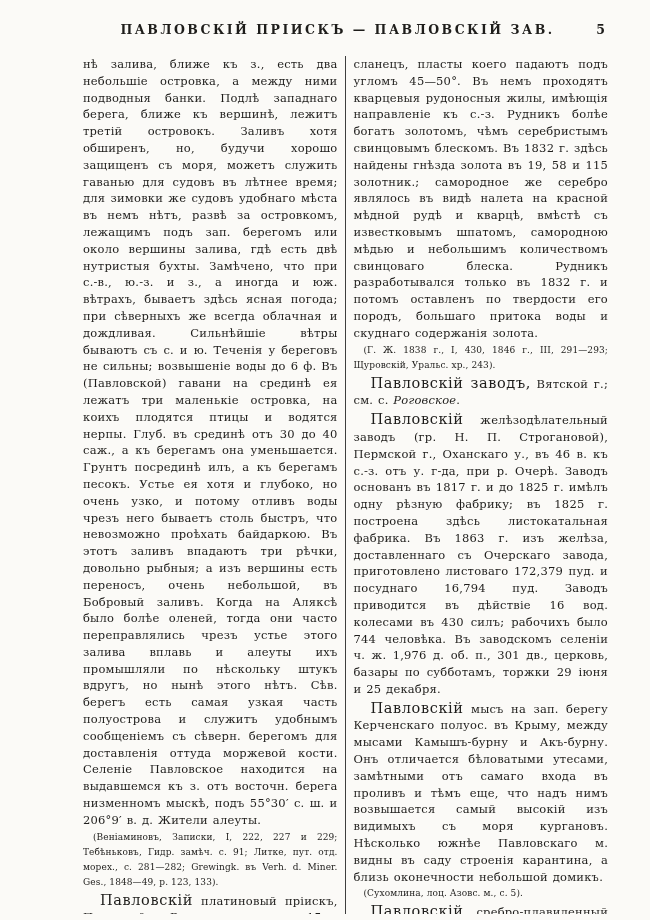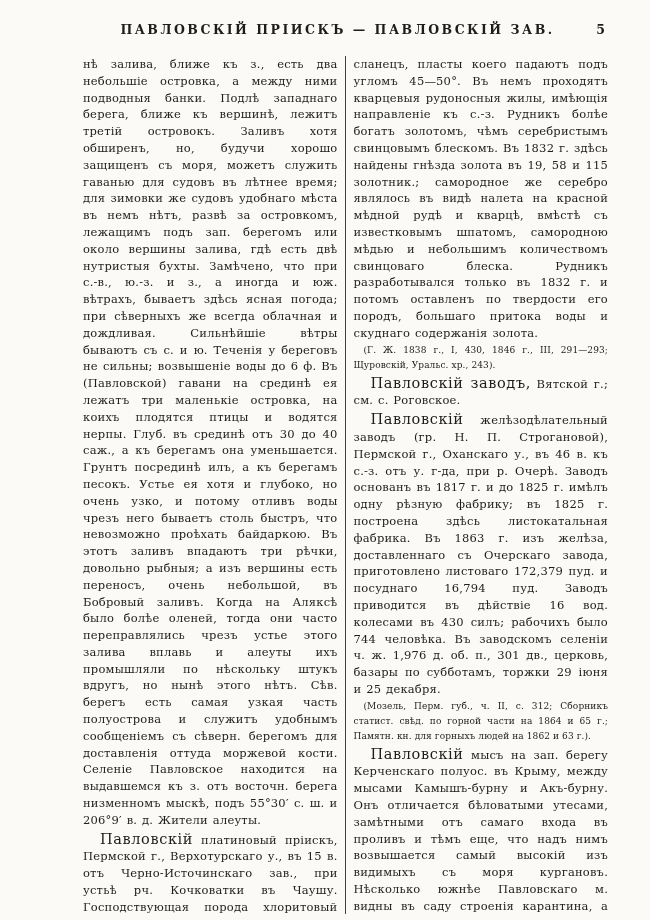--- a/index.html
+++ b/index.html
@@ -61,40 +61,40 @@
     line-height: 15px;
     text-align: justify;
     text-indent: 10px;
     letter-spacing: 0.1px;
   }
   .hw {
     font-weight: normal;
     font-size: 14.5px;
     letter-spacing: 0.6px;
   }
-  .it { }
+  .it { font-style: italic; }
 </style>
 </head>
 <body style="background: rgb(251, 250, 247); color: rgb(30, 29, 27);">
 
 <div class="page">
   <div class="header">
     <div class="running-title">ПАВЛОВСКІЙ ПРІИСКЪ — ПАВЛОВСКІЙ ЗАВ.</div>
     <div class="page-number">5</div>
   </div>
   <div class="text-block">
     <div class="column left">
         <p class="body"><span>нѣ залива, ближе къ з., есть два небольшіе островка, а между ними подводныя банки. Подлѣ западнаго берега, ближе къ вершинѣ, лежитъ третій островокъ. Заливъ хотя обширенъ, но, будучи хорошо защищенъ съ моря, можетъ служить гаванью для судовъ въ лѣтнее время; для зимовки же судовъ удобнаго мѣста въ немъ нѣтъ, развѣ за островкомъ, лежащимъ подъ зап. берегомъ или около вершины залива, гдѣ есть двѣ нутристыя бухты. Замѣчено, что при с.-в., ю.-з. и з., а иногда и юж. вѣтрахъ, бываетъ здѣсь ясная погода; при сѣверныхъ же всегда облачная и дождливая. Сильнѣйшіе вѣтры бываютъ съ с. и ю. Теченія у береговъ не сильны; возвышеніе воды до 6 ф. Въ (Павловской) гавани на срединѣ ея лежатъ три маленькіе островка, на коихъ плодятся птицы и водятся нерпы. Глуб. въ срединѣ отъ 30 до 40 саж., а къ берегамъ она уменьшается. Грунтъ посрединѣ илъ, а къ берегамъ песокъ. Устье ея хотя и глубоко, но очень узко, и потому отливъ воды чрезъ него бываетъ столь быстръ, что невозможно проѣхать байдаркою. Въ этотъ заливъ впадаютъ три рѣчки, довольно рыбныя; а изъ вершины есть переносъ, очень небольшой, въ Бобровый заливъ. Когда на Аляксѣ было болѣе оленей, тогда они часто переправлялись чрезъ устье этого залива вплавь и алеуты ихъ промышляли по нѣскольку штукъ вдругъ, но нынѣ этого нѣтъ. Сѣв. берегъ есть самая узкая часть полуострова и служитъ удобнымъ сообщеніемъ съ сѣверн. берегомъ для доставленія оттуда моржевой кости. Селеніе Павловское находится на выдавшемся къ з. отъ восточн. берега низменномъ мыскѣ, подъ 55°30′ с. ш. и 206°9′ в. д. Жители алеуты.</span></p>
+        <p class="cite"><span>(Веніаминовъ, Записки, I, 222, 227 и 229; Тебѣньковъ, Гидр. замѣч. с. 91; Литке, пут. отд. морех., с. 281—282; Grewingk. въ Verh. d. Miner. Ges., 1848—49, p. 123, 133).</span></p>
         <p class="body entry"><span class="hw">Павловскій</span><span> платиновый пріискъ, Пермской г., Верхотурскаго у., въ 15 в. отъ Черно-Источинскаго зав., при устьѣ рч. Кочковатки въ Чаушу. Господствующая порода хлоритовый сланецъ, но попадается серпентинъ, нерѣдко въ разрушенномъ состояніи. Разработывался съ 1840—41 г.; платины получено 5 пуд. 23 фун.</span></p>
       </div>
     <div class="divider" style="background: rgb(62, 62, 62);"></div>
     <div class="column right">
         <p class="body"><span>сланецъ, пласты коего падаютъ подъ угломъ 45—50°. Въ немъ проходятъ кварцевыя рудоносныя жилы, имѣющія направленіе къ с.-з. Рудникъ болѣе богатъ золотомъ, чѣмъ серебристымъ свинцовымъ блескомъ. Въ 1832 г. здѣсь найдены гнѣзда золота въ 19, 58 и 115 золотник.; самородное же серебро являлось въ видѣ налета на красной мѣдной рудѣ и кварцѣ, вмѣстѣ съ известковымъ шпатомъ, самородною мѣдью и небольшимъ количествомъ свинцоваго блеска. Рудникъ разработывался только въ 1832 г. и потомъ оставленъ по твердости его породъ, большаго притока воды и скуднаго содержанія золота.</span></p>
         <p class="cite"><span>(Г. Ж. 1838 г., I, 430, 1846 г., III, 291—293; Щуровскій, Уральс. хр., 243).</span></p>
         <p class="body entry"><span class="hw">Павловскій заводъ,</span><span> Вятской г.; см. с. </span><span class="it">Роговское</span><span>.</span></p>
         <p class="body entry"><span class="hw">Павловскій</span><span> желѣзодѣлательный заводъ (гр. Н. П. Строгановой), Пермской г., Оханскаго у., въ 46 в. къ с.-з. отъ у. г-да, при р. Очерѣ. Заводъ основанъ въ 1817 г. и до 1825 г. имѣлъ одну рѣзную фабрику; въ 1825 г. построена здѣсь листокатальная фабрика. Въ 1863 г. изъ желѣза, доставленнаго съ Очерскаго завода, приготовлено листоваго 172,379 пуд. и посуднаго 16,794 пуд. Заводъ приводится въ дѣйствіе 16 вод. колесами въ 430 силъ; рабочихъ было 744 человѣка. Въ заводскомъ селеніи ч. ж. 1,976 д. об. п., 301 дв., церковь, базары по субботамъ, торжки 29 іюня и 25 декабря.</span></p>
-        <p class="cite"><span>(Мозель, Перм. губ., ч. II, с. 312; Сборникъ статист. свѣд. по горной части на 1864 и 65 г.; Памятн. кн. для горныхъ людей на 1862 и 63 г.).</span></p>
         <p class="body entry"><span class="hw">Павловскій</span><span> мысъ на зап. берегу Керченскаго полуос. въ Крыму, между мысами Камышъ-бурну и Акъ-бурну. Онъ отличается бѣловатыми утесами, замѣтными отъ самаго входа въ проливъ и тѣмъ еще, что надъ нимъ возвышается самый высокій изъ видимыхъ съ моря кургановъ. Нѣсколько южнѣе Павловскаго м. видны въ саду строенія карантина, а близь оконечности небольшой домикъ.</span></p>
         <p class="cite"><span>(Сухомлина, лоц. Азовс. м., с. 5).</span></p>
         <p class="body entry"><span class="hw">Павловскій</span><span> сребро-плавиленный заводъ Алтайскаго горнаго округа, Томской г-ніи, Барнаульскаго окр., въ 48 вер. отъ Барнаула, при рч. Касмалѣ. Основанъ въ 1764 г., вслѣдствіе близости отсюда Касмалинскаго бора. Въ 5-лѣтіе 1859 — 1863 г. на заводѣ выплавлялось среднимъ числомъ ежегодно 251 пуд. серебра изъ 480 т. пуд. руды. Рабочихъ до 1863 г. употреблялось на работы отъ 1,100 до 2,100, да приписныхъ крестьянъ требовалось на работы до 25 т. ч.</span></p>
       </div>
   </div>
 </div>
 
 </body></html>

